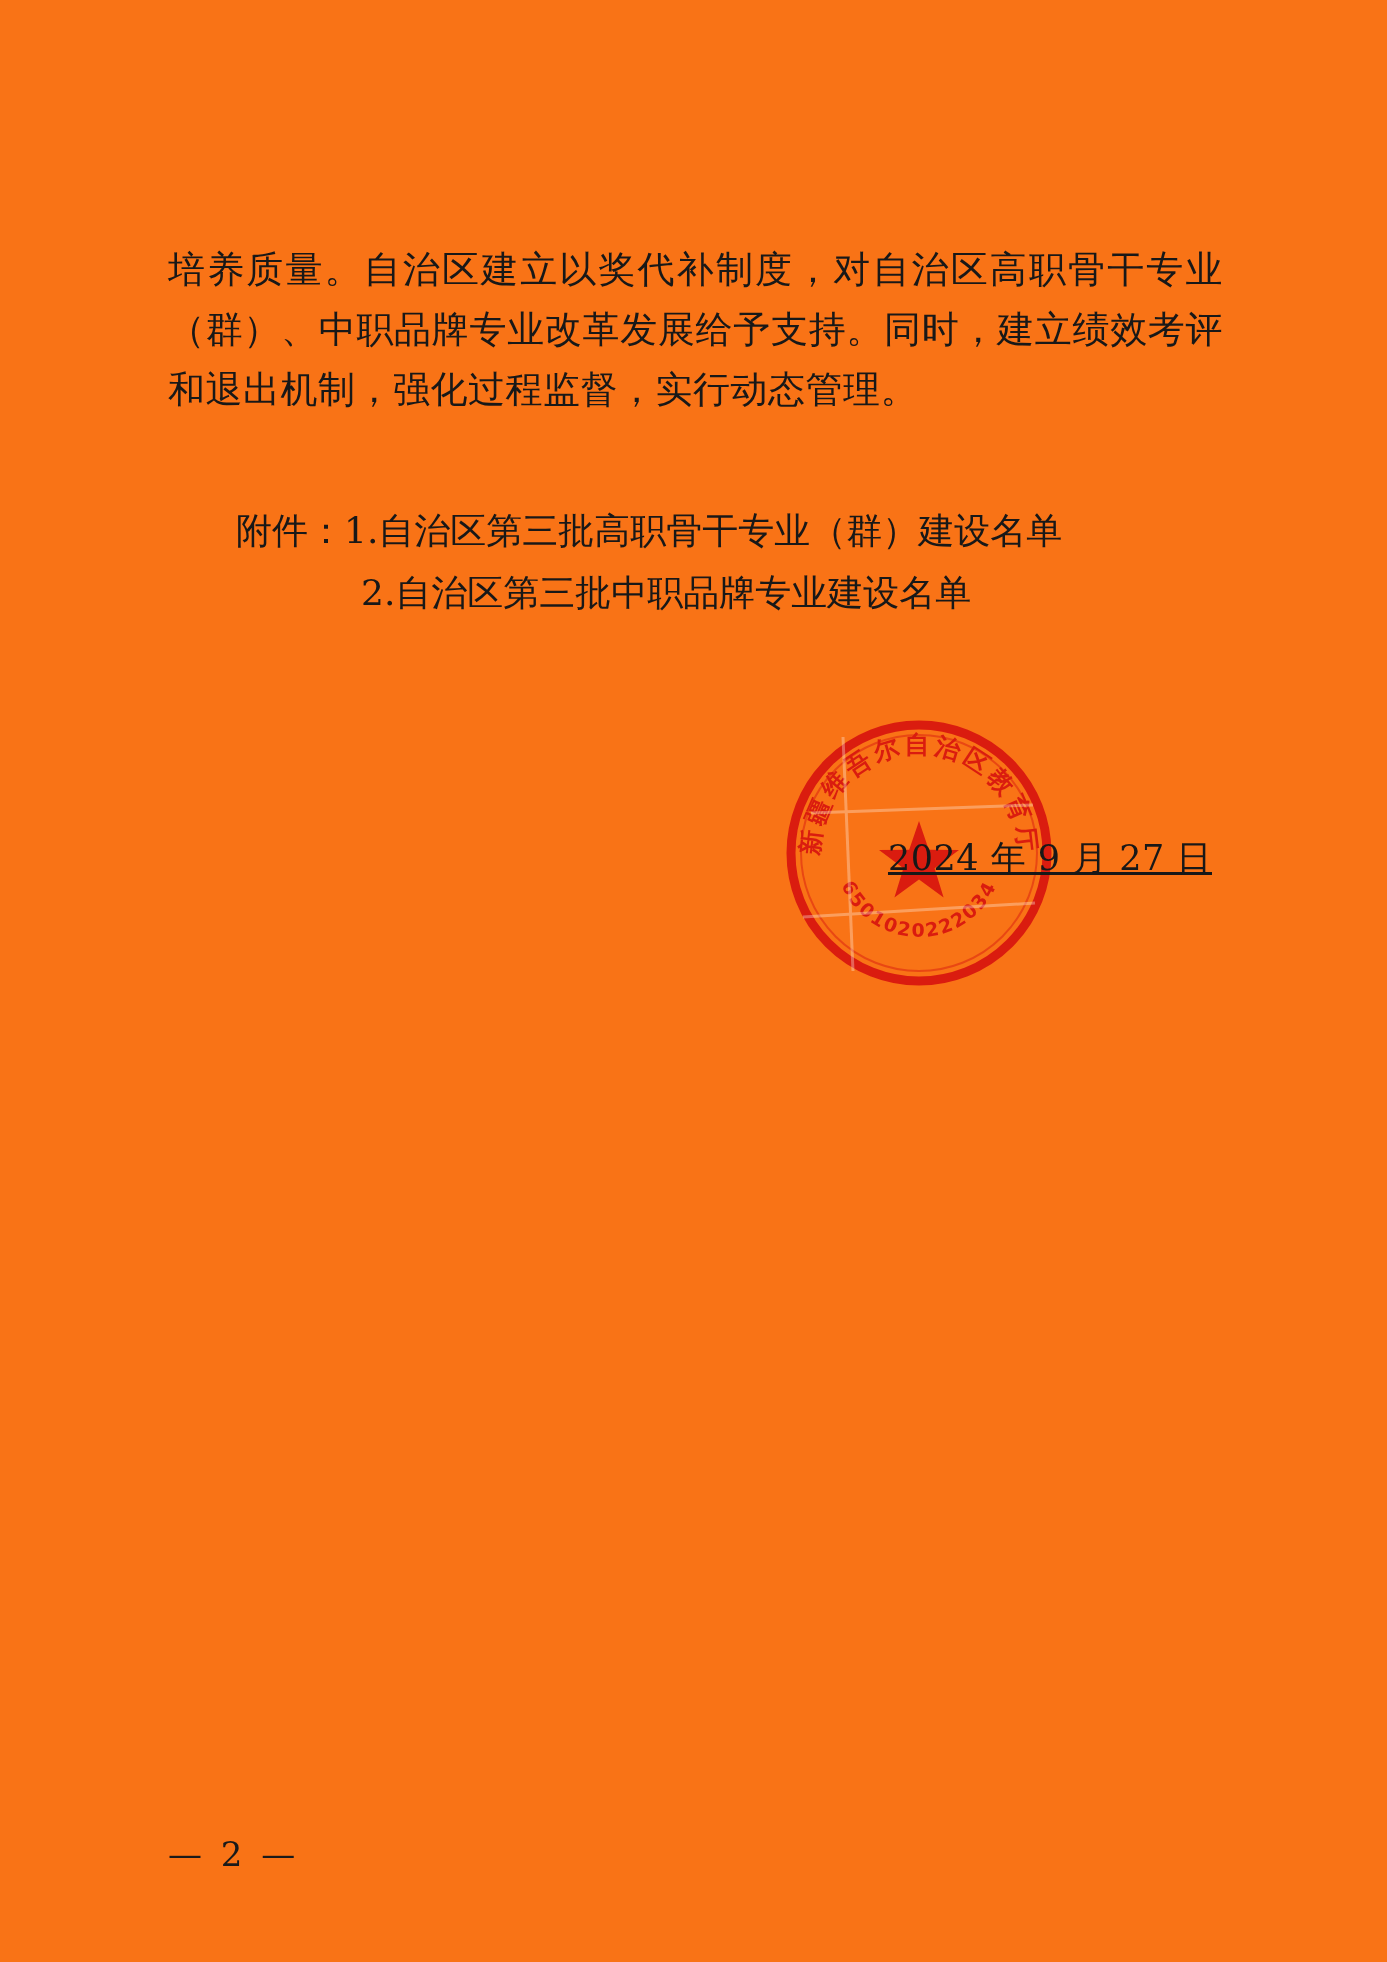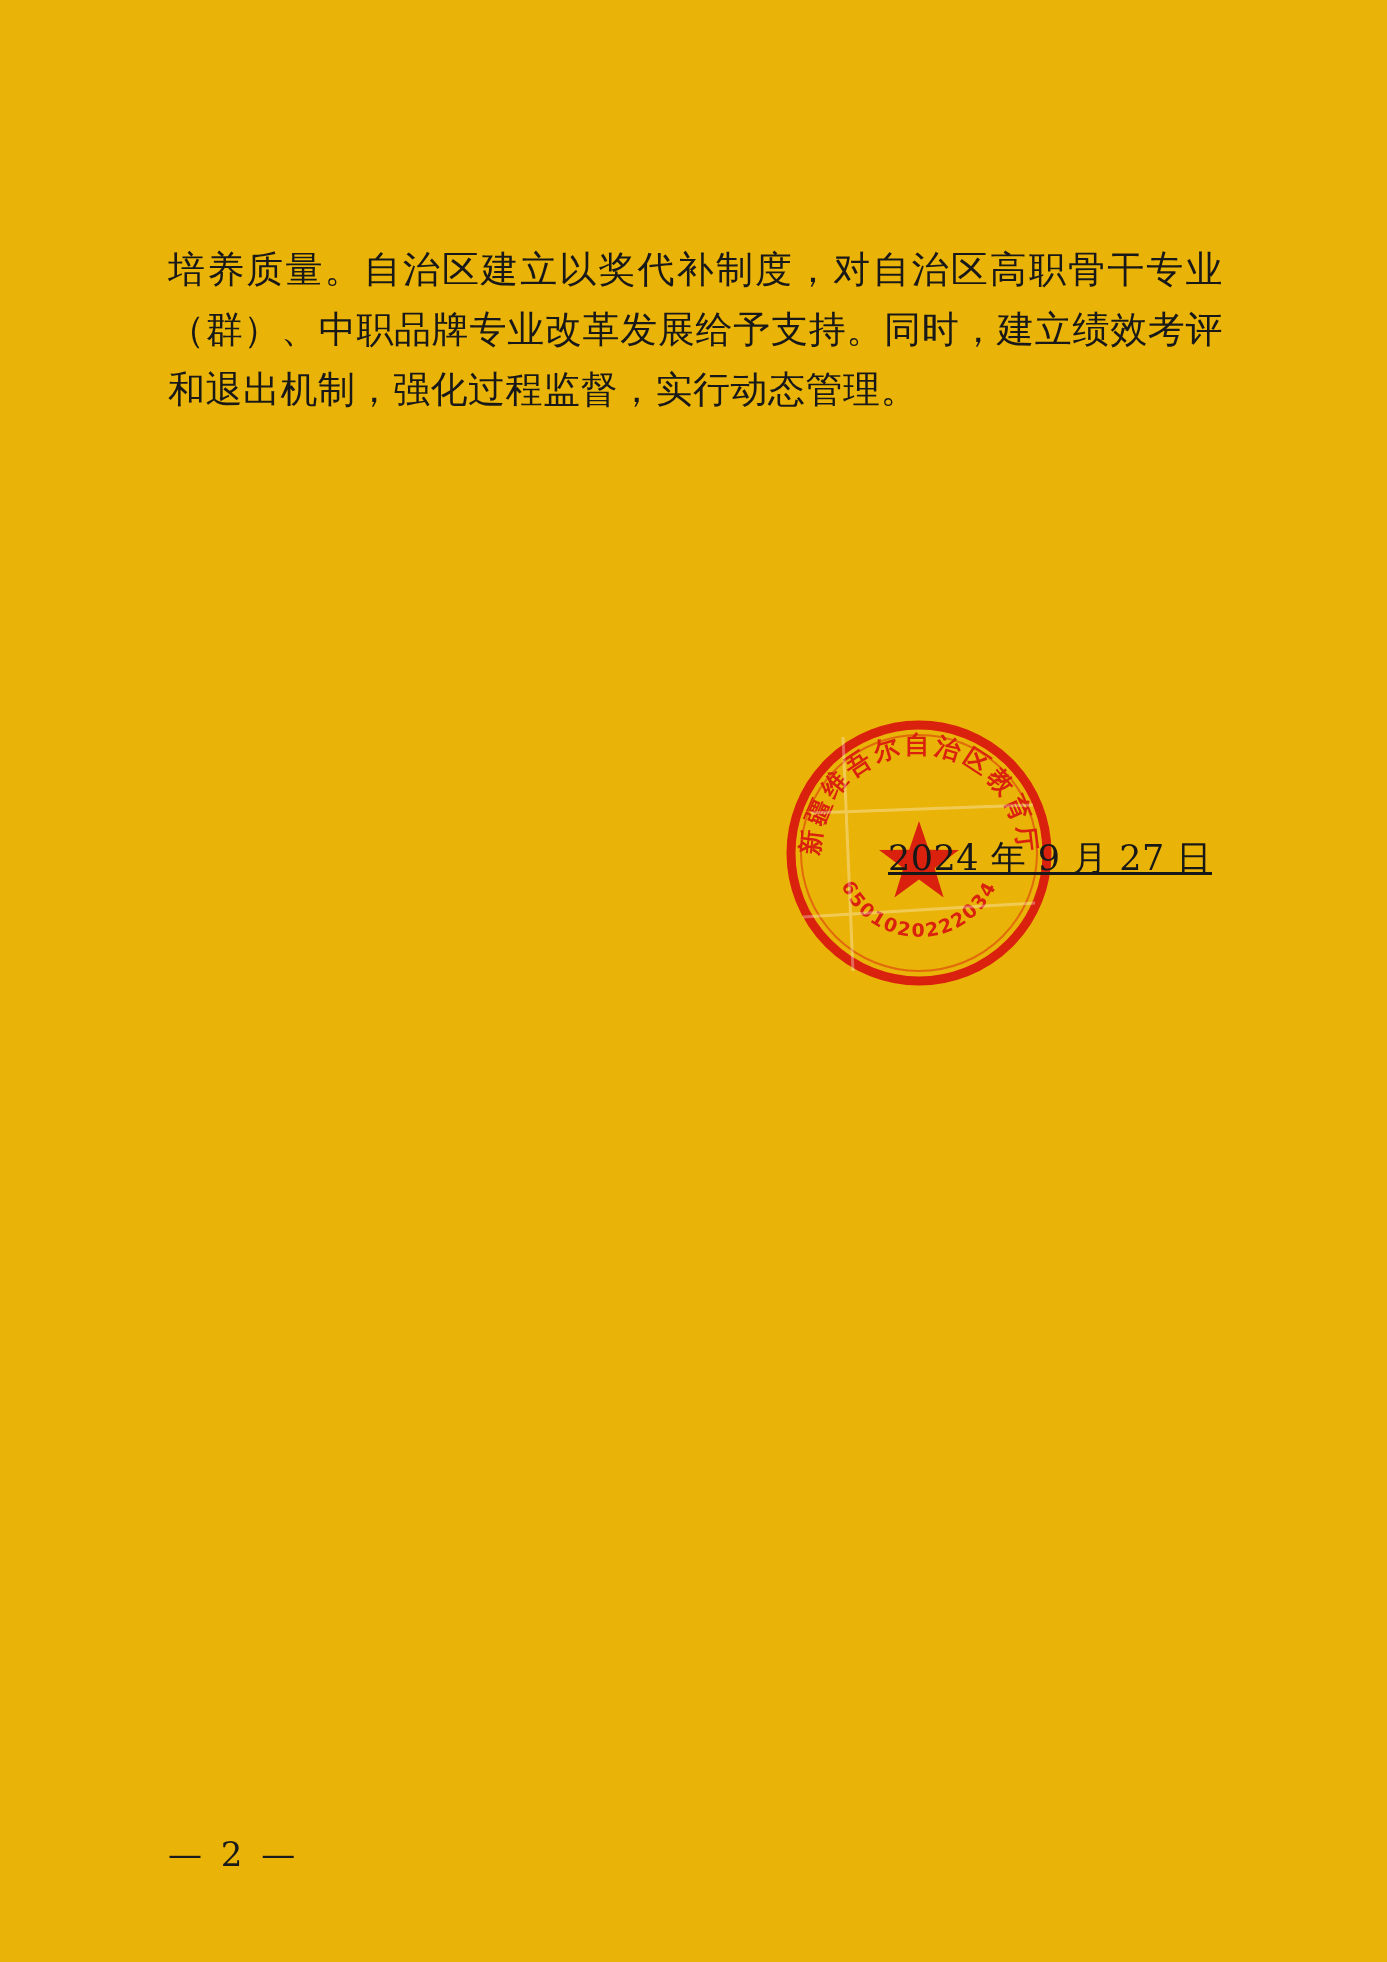--- a/index.html
+++ b/index.html
@@ -11,21 +11,21 @@
     width: 1387px;
     height: 1962px;
     position: relative;
     font-family: "DejaVu Serif", "Liberation Serif", serif;
     color: #1a1a1a;
     overflow: hidden;
   }
   .page {
     position: absolute;
     inset: 0;
-    background: #eab308;
+    background: #f97316;
   }
 
   .body-text {
     position: absolute;
     left: 168px;
     top: 240px;
     width: 1055px;
     font-size: 37px;
     line-height: 1.62;
     letter-spacing: 0.5px;
@@ -91,20 +91,24 @@
 </style>
 </head>
 <body>
 
 <div class="page">
 
   <div class="body-text">
     <p>培养质量。自治区建立以奖代补制度，对自治区高职骨干专业（群）、中职品牌专业改革发展给予支持。同时，建立绩效考评和退出机制，强化过程监督，实行动态管理。</p>
   </div>
 
+  <div class="attachments">
+    <div class="attach-line-1">附件：1.自治区第三批高职骨干专业（群）建设名单</div>
+    <div class="attach-line-2">2.自治区第三批中职品牌专业建设名单</div>
+  </div>
 
   <div class="seal">
     <svg viewBox="0 0 272 272" xmlns="http://www.w3.org/2000/svg">
       <defs>
         <path id="arcTop" d="M 36,136 A 100,100 0 0 1 236,136" fill="none"></path>
         <path id="arcBottom" d="M 52,136 A 84,84 0 0 0 220,136" fill="none"></path>
       </defs>
       <circle cx="136" cy="136" r="128" fill="none" stroke="#d8160f" stroke-width="9"></circle>
       <circle cx="136" cy="136" r="118" fill="none" stroke="#d8160f" stroke-width="2" opacity="0.5"></circle>
       <text font-family="'DejaVu Serif','Liberation Serif',serif" font-size="25" fill="#d8160f" font-weight="bold" letter-spacing="4">

